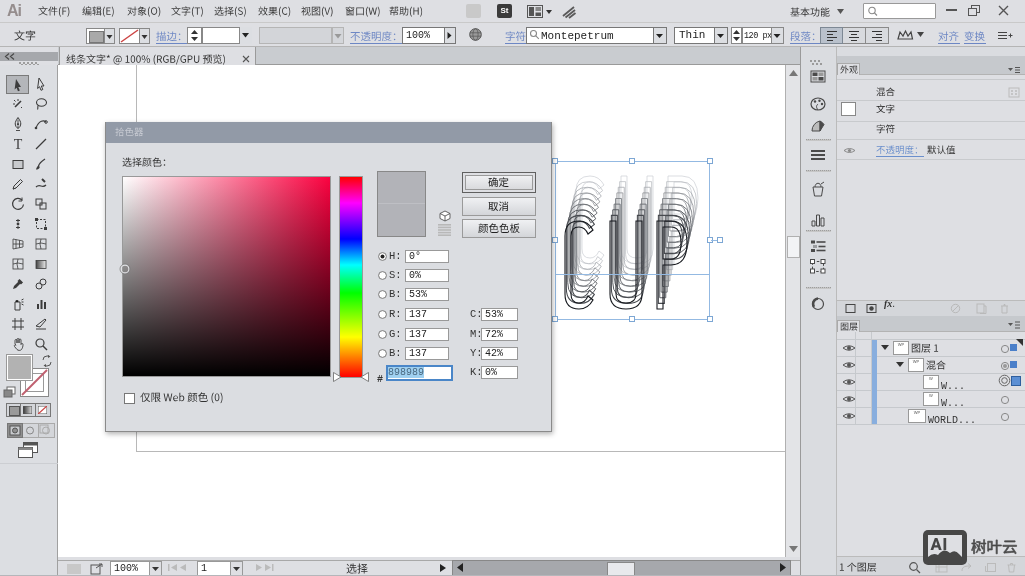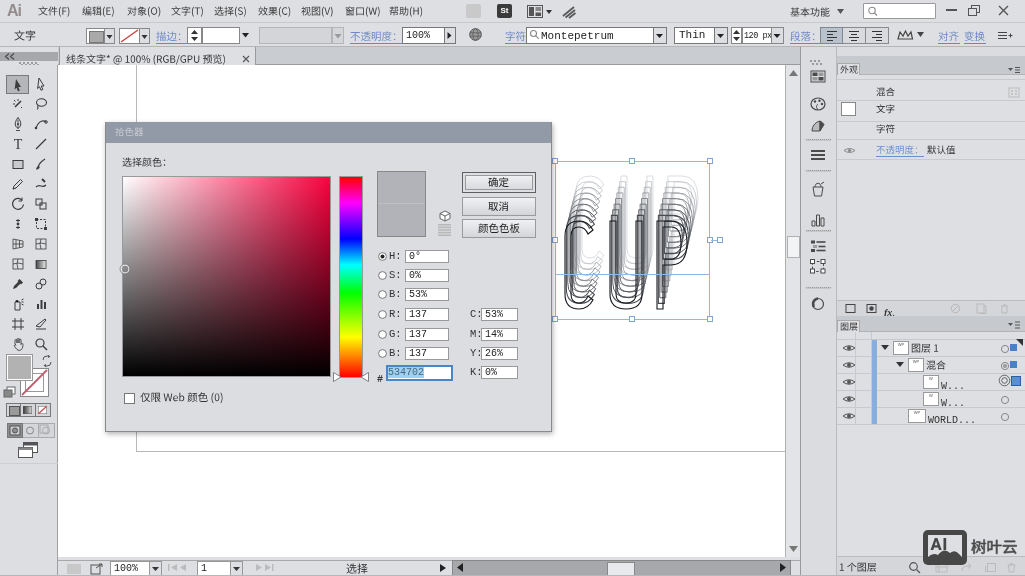--- a/index.html
+++ b/index.html
@@ -817,21 +817,21 @@
     <svg width="12" height="11">
       <rect x="1" y="1.5" width="9" height="8" fill="none" stroke="#444"></rect>
     </svg>
   </div>
 <div style="position:absolute;left:866px;top:303px;">
     <svg width="12" height="11">
       <rect x="1" y="1.5" width="9" height="8" fill="none" stroke="#444"></rect>
       <circle cx="5.5" cy="5.5" r="2.2" fill="#444"></circle>
     </svg>
   </div>
-<div style="position:absolute;left:884px;top:302px;"><span style="font:italic bold 10px 'Liberation Serif';color:#333">fx</span><span style="font:10px 'Liberation Sans';color:#333">.</span></div>
+<div style="position:absolute;left:884px;top:293px;"><span style="font:italic bold 10px 'Liberation Serif';color:#333">fx</span><span style="font:10px 'Liberation Sans';color:#333">.</span></div>
 <div style="position:absolute;left:950px;top:303px;">
     <svg width="12" height="11">
       <circle cx="5.5" cy="5.5" r="4.2" fill="none" stroke="#b9b9b9"></circle>
       <path d="M2.5 8.5l6-6" stroke="#b9b9b9"></path>
     </svg>
   </div>
 <div style="position:absolute;left:975px;top:303px;">
     <svg width="12" height="11">
       <rect x="2" y="1" width="7" height="9" fill="none" stroke="#b9b9b9"></rect>
       <path d="M9 3h2v7.5h-6" fill="none" stroke="#b9b9b9"></path>
@@ -1217,37 +1217,37 @@
 <div style="position:absolute;left:470px;top:309px;">
     <span style="font:10.5px 'Liberation Mono';line-height:1;display:block;color:#333">C:</span>
   </div>
 <div style="position:absolute;left:481px;top:308px;">
     <div class="inp" style="width:37px;height:13px;border-color:#999;font-size:10px;padding:0px 0 0 3px">53%</div>
   </div>
 <div style="position:absolute;left:470px;top:329px;">
     <span style="font:10.5px 'Liberation Mono';line-height:1;display:block;color:#333">M:</span>
   </div>
 <div style="position:absolute;left:481px;top:328px;">
-    <div class="inp" style="width:37px;height:13px;border-color:#999;font-size:10px;padding:0px 0 0 3px">14%</div>
+    <div class="inp" style="width:37px;height:13px;border-color:#999;font-size:10px;padding:0px 0 0 3px">72%</div>
   </div>
 <div style="position:absolute;left:470px;top:348px;">
     <span style="font:10.5px 'Liberation Mono';line-height:1;display:block;color:#333">Y:</span>
   </div>
 <div style="position:absolute;left:481px;top:347px;">
-    <div class="inp" style="width:37px;height:13px;border-color:#999;font-size:10px;padding:0px 0 0 3px">26%</div>
+    <div class="inp" style="width:37px;height:13px;border-color:#999;font-size:10px;padding:0px 0 0 3px">42%</div>
   </div>
 <div style="position:absolute;left:470px;top:367px;">
     <span style="font:10.5px 'Liberation Mono';line-height:1;display:block;color:#333">K:</span>
   </div>
 <div style="position:absolute;left:481px;top:366px;">
     <div class="inp" style="width:37px;height:13px;border-color:#999;font-size:10px;padding:0px 0 0 3px">0%</div>
   </div>
 <div style="position:absolute;left:377px;top:368px;"><span style="font:bold 10px 'Liberation Mono';color:#333">#</span></div>
 <div style="position:absolute;left:386px;top:365px;">
-    <div style="width:67px;height:16px;background:#fff;border:2px solid #4a86c8;box-sizing:border-box;font:10px 'Liberation Mono';padding-top:0px"><span style="background:#9fd0f0;color:#49687f">534702</span></div>
+    <div style="width:67px;height:16px;background:#fff;border:2px solid #4a86c8;box-sizing:border-box;font:10px 'Liberation Mono';padding-top:0px"><span style="background:#9fd0f0;color:#49687f">898989</span></div>
   </div>
 <div style="position:absolute;left:124px;top:393px;">
     <div style="width:9px;height:9px;background:#fff;border:1px solid #777"></div>
   </div>
 <div style="position:absolute;left:140px;top:392px;">
     <svg width="85" height="11" viewBox="0 -9.2 85 11" style="overflow:visible;display:block">
       <path d="M3.8 -7.7V-6.9H4.3L4.2 -6.9C4.6 -4.9 5.3 -3.3 6.2 -1.9C5.3 -1 4.3 -0.3 3.1 0.2C3.3 0.3 3.5 0.6 3.6 0.8C4.8 0.3 5.8 -0.3 6.7 -1.3C7.5 -0.4 8.5 0.3 9.7 0.8C9.8 0.6 10 0.3 10.2 0.1C9 -0.3 8 -1 7.2 -1.9C8.3 -3.3 9.2 -5.1 9.6 -7.5L9.1 -7.7L8.9 -7.7ZM4.9 -6.9H8.7C8.3 -5.2 7.6 -3.7 6.8 -2.5C5.9 -3.7 5.3 -5.2 4.9 -6.9ZM3.1 -8.8C2.4 -7.1 1.4 -5.5 0.3 -4.5C0.4 -4.3 0.7 -3.9 0.7 -3.7C1.2 -4.1 1.6 -4.5 2 -5.1V0.8H2.7V-6.2C3.2 -7 3.5 -7.7 3.9 -8.5Z M11.5 -8.4V0.8H12.2V-7.7H13.7C13.5 -7 13.2 -6 12.9 -5.3C13.6 -4.5 13.8 -3.7 13.8 -3.2C13.8 -2.8 13.7 -2.5 13.6 -2.4C13.5 -2.4 13.4 -2.3 13.3 -2.3C13.1 -2.3 12.9 -2.3 12.6 -2.3C12.8 -2.1 12.8 -1.8 12.8 -1.6C13.1 -1.6 13.3 -1.6 13.5 -1.7C13.8 -1.7 14 -1.8 14.1 -1.9C14.4 -2.1 14.5 -2.5 14.5 -3.1C14.5 -3.7 14.3 -4.5 13.6 -5.4C13.9 -6.2 14.3 -7.3 14.6 -8.1L14.1 -8.4L14 -8.4ZM19 -5.7V-4.4H15.9V-5.7ZM19 -6.4H15.9V-7.7H19ZM15.1 0.8C15.3 0.7 15.6 0.6 17.8 0C17.8 -0.2 17.8 -0.5 17.8 -0.7L15.9 -0.3V-3.7H16.9C17.5 -1.6 18.4 -0 20.1 0.8C20.2 0.5 20.5 0.2 20.6 0.1C19.8 -0.3 19.1 -0.9 18.6 -1.6C19.2 -1.9 19.9 -2.4 20.4 -2.8L19.9 -3.4C19.5 -3 18.8 -2.5 18.2 -2.2C18 -2.6 17.8 -3.2 17.6 -3.7H19.8V-8.4H15.1V-0.6C15.1 -0.1 14.9 0.1 14.8 0.2C14.9 0.3 15 0.7 15.1 0.8Z M25.3 0H26.4L27.6 -4.6C27.7 -5.2 27.8 -5.8 27.9 -6.4H28C28.1 -5.8 28.2 -5.2 28.4 -4.6L29.5 0H30.7L32.3 -7.7H31.4L30.5 -3.5C30.4 -2.7 30.3 -1.8 30.1 -1H30.1C29.9 -1.8 29.7 -2.7 29.5 -3.5L28.4 -7.7H27.5L26.5 -3.5C26.3 -2.7 26.1 -1.8 25.9 -1H25.9C25.7 -1.8 25.6 -2.7 25.4 -3.5L24.6 -7.7H23.6Z M35.8 0.1C36.6 0.1 37.2 -0.1 37.7 -0.4L37.4 -1.1C36.9 -0.8 36.5 -0.6 36 -0.6C34.9 -0.6 34.1 -1.4 34.1 -2.6H37.9C37.9 -2.8 37.9 -3 37.9 -3.2C37.9 -4.8 37.1 -5.8 35.7 -5.8C34.4 -5.8 33.1 -4.7 33.1 -2.8C33.1 -1 34.3 0.1 35.8 0.1ZM34.1 -3.3C34.2 -4.4 34.9 -5.1 35.7 -5.1C36.6 -5.1 37.1 -4.5 37.1 -3.3Z M41.9 0.1C43.2 0.1 44.3 -1 44.3 -2.9C44.3 -4.7 43.5 -5.8 42.1 -5.8C41.4 -5.8 40.8 -5.5 40.3 -5.1L40.3 -6.1V-8.4H39.4V0H40.1L40.2 -0.6H40.2C40.7 -0.1 41.3 0.1 41.9 0.1ZM41.7 -0.7C41.3 -0.7 40.8 -0.8 40.3 -1.3V-4.3C40.9 -4.8 41.4 -5 41.8 -5C42.9 -5 43.3 -4.2 43.3 -2.9C43.3 -1.5 42.7 -0.7 41.7 -0.7Z M54.6 -5.3C54.5 -1.5 54.4 -0.4 51.8 0.3C51.9 0.5 52.1 0.7 52.1 0.9C54.9 0.1 55.2 -1.3 55.2 -5.3ZM51.4 -4.8C50.9 -4.3 49.8 -3.8 48.9 -3.5C49.1 -3.4 49.3 -3.2 49.4 -3C50.3 -3.4 51.4 -3.9 52.1 -4.5ZM51.8 -1.9C51.1 -1.1 49.9 -0.4 48.6 0C48.8 0.2 49 0.4 49.1 0.6C50.4 0.1 51.7 -0.7 52.4 -1.6ZM55 -0.8C55.7 -0.3 56.5 0.4 56.9 0.8L57.3 0.4C56.9 -0.1 56.1 -0.8 55.4 -1.2ZM52.9 -6.4V-1.4H53.5V-5.8H56.2V-1.5H56.8V-6.4H54.8C55 -6.7 55.1 -7.1 55.3 -7.5H57.2V-8.2H52.6V-7.5H54.6C54.5 -7.2 54.3 -6.7 54.2 -6.4ZM49.6 -8.7C49.8 -8.4 49.9 -8.1 50 -7.8H47.9V-7.1H52.4V-7.8H50.7C50.6 -8.1 50.5 -8.5 50.3 -8.8ZM51.6 -3.4C51 -2.8 49.8 -2.2 48.8 -1.8C48.9 -2.4 48.9 -2.9 48.9 -3.4V-5H52.4V-5.6H51.3C51.6 -6 51.8 -6.4 52 -6.9L51.3 -7C51.2 -6.6 50.9 -6 50.7 -5.6H49.3L49.8 -5.8C49.7 -6.2 49.5 -6.7 49.3 -7L48.6 -6.8C48.9 -6.5 49.1 -6 49.2 -5.6H48.2V-3.4C48.2 -2.3 48.1 -0.7 47.6 0.5C47.7 0.5 48.1 0.7 48.2 0.9C48.5 0.1 48.7 -0.9 48.8 -1.8C49 -1.6 49.2 -1.4 49.3 -1.2C50.3 -1.7 51.5 -2.4 52.2 -3.2Z M62.7 -5.2V-3.3H60.3V-5.2ZM63.5 -5.2H66V-3.3H63.5ZM64 -7.2C63.7 -6.8 63.3 -6.3 62.9 -5.9H60.1C60.5 -6.3 60.9 -6.7 61.3 -7.2ZM61.4 -8.9C60.7 -7.4 59.4 -6.2 58.1 -5.4C58.3 -5.2 58.5 -4.8 58.6 -4.6C58.9 -4.8 59.2 -5.1 59.5 -5.3V-0.9C59.5 0.4 60 0.7 61.7 0.7C62.1 0.7 65.3 0.7 65.8 0.7C67.3 0.7 67.7 0.2 67.8 -1.4C67.6 -1.5 67.3 -1.6 67.1 -1.7C67 -0.4 66.8 -0.1 65.8 -0.1C65 -0.1 62.2 -0.1 61.6 -0.1C60.5 -0.1 60.3 -0.2 60.3 -0.8V-2.6H66V-2.1H66.8V-5.9H63.9C64.4 -6.4 64.8 -7 65.2 -7.6L64.7 -7.9L64.5 -7.9H61.8C61.9 -8.1 62 -8.4 62.2 -8.6Z M73.1 2.1 73.7 1.8C72.8 0.3 72.3 -1.5 72.3 -3.3C72.3 -5 72.8 -6.8 73.7 -8.3L73.1 -8.6C72.1 -7 71.5 -5.3 71.5 -3.3C71.5 -1.2 72.1 0.5 73.1 2.1Z M77 0.1C78.5 0.1 79.4 -1.2 79.4 -3.9C79.4 -6.5 78.5 -7.8 77 -7.8C75.6 -7.8 74.7 -6.5 74.7 -3.9C74.7 -1.2 75.6 0.1 77 0.1ZM77 -0.6C76.2 -0.6 75.6 -1.6 75.6 -3.9C75.6 -6.1 76.2 -7.1 77 -7.1C77.9 -7.1 78.5 -6.1 78.5 -3.9C78.5 -1.6 77.9 -0.6 77 -0.6Z M81 2.1C82 0.5 82.5 -1.2 82.5 -3.3C82.5 -5.3 82 -7 81 -8.6L80.4 -8.3C81.3 -6.8 81.8 -5 81.8 -3.3C81.8 -1.5 81.3 0.3 80.4 1.8Z" fill="#333"></path>
     </svg>
   </div>
 <div class="abs" style="left:0;top:575px;width:1025px;height:1px;background:#b4b6ba"></div>

